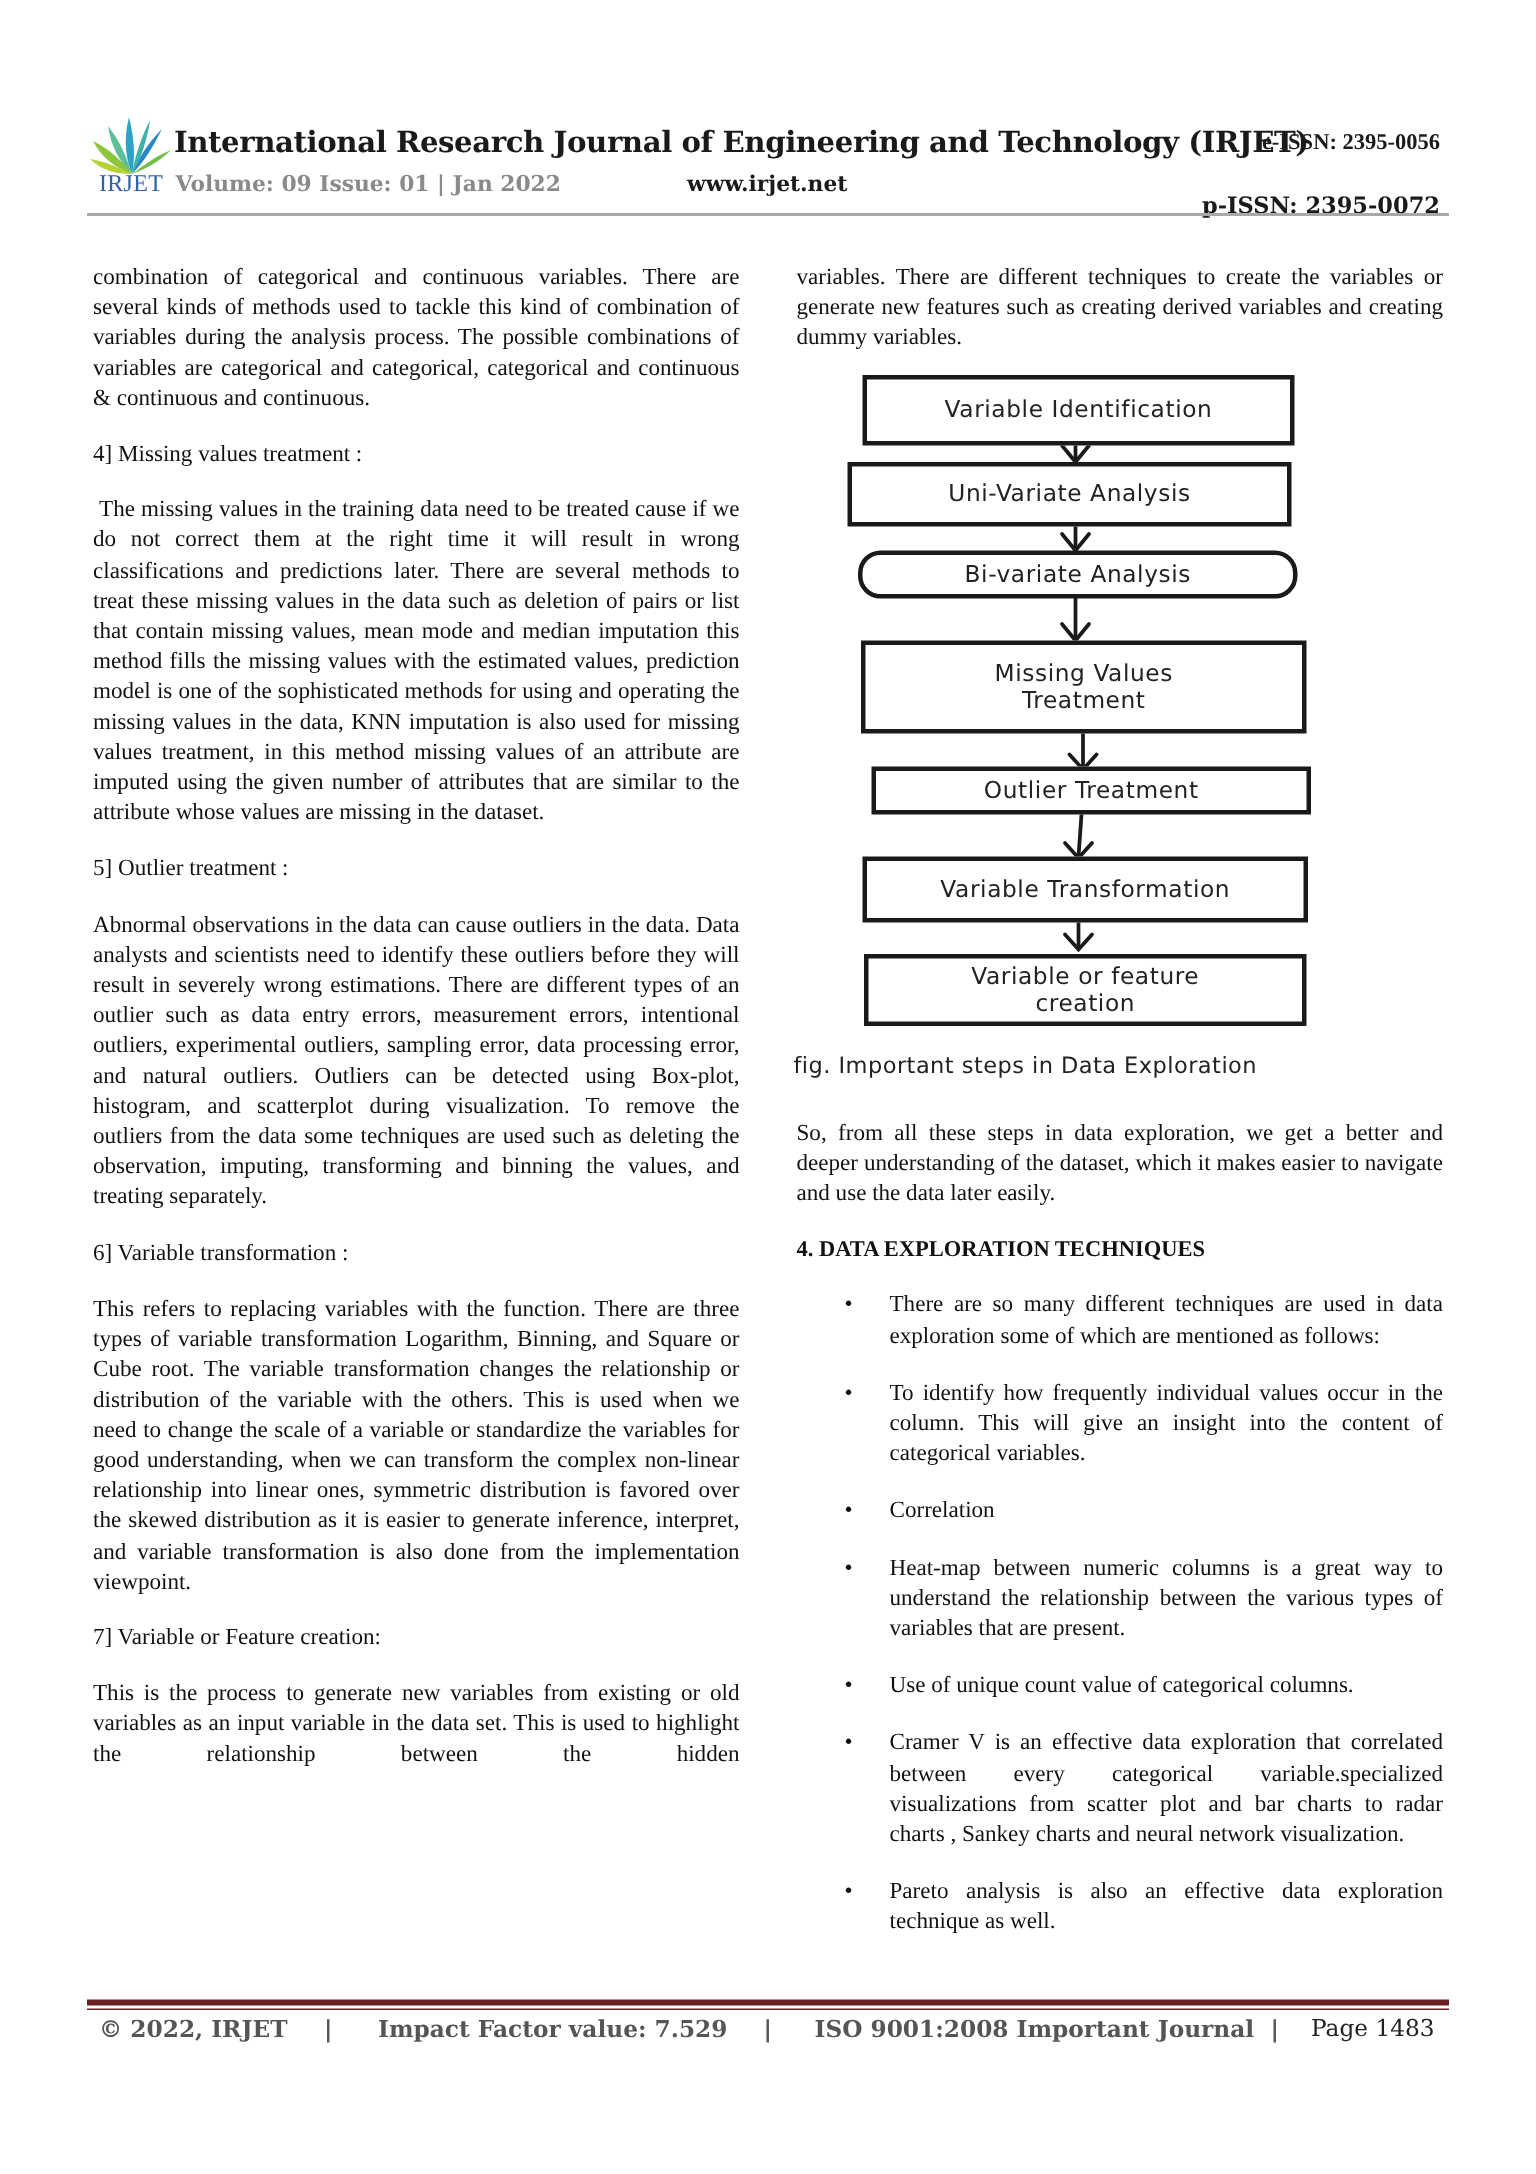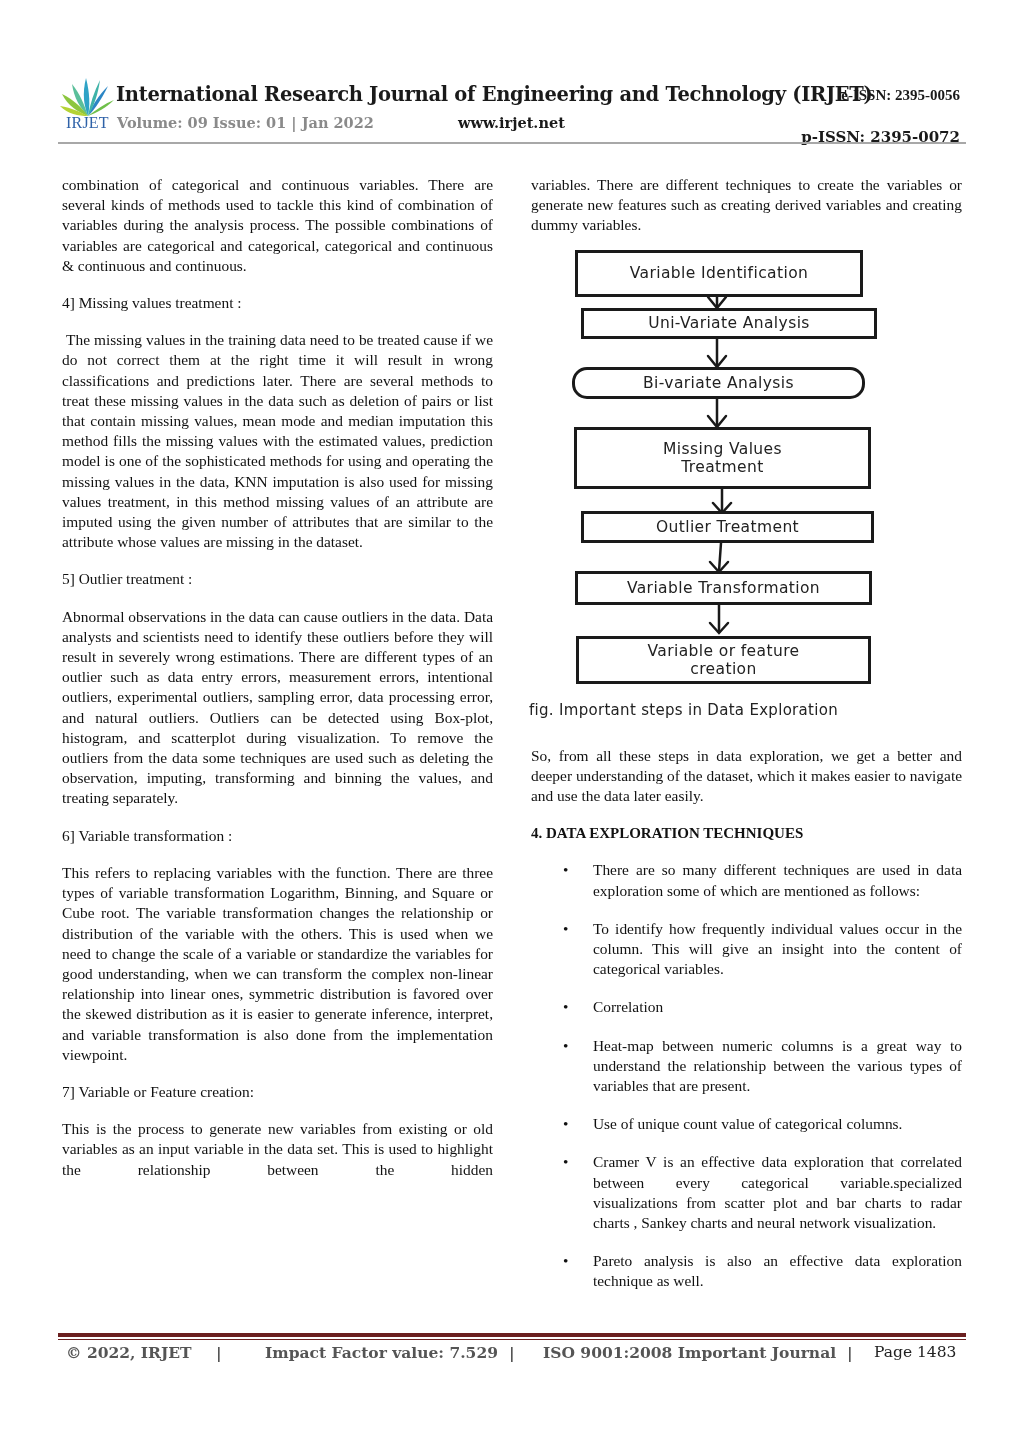--- a/index.html
+++ b/index.html
@@ -118,32 +118,32 @@
           </g>
         <g>
             <line x1="188" y1="354" x2="188" y2="382"></line>
             <polyline points="179,373 188,383 197,373"></polyline>
           </g>
       </g>
     </svg>
     <div class="flow-box" style="left:44px; top:0px; width:288px; height:47px;">
         <span>Variable Identification</span>
       </div>
-    <div class="flow-box" style="left:50px; top:58px; width:296px; height:31px;">
+    <div class="flow-box" style="left:34px; top:58px; width:296px; height:43px;">
         <span>Uni-Variate Analysis</span>
       </div>
     <div class="flow-box" style="left:41px; top:117px; width:293px; height:32px;border-radius:15px;">
         <span>Bi-variate Analysis</span>
       </div>
     <div class="flow-box" style="left:43px; top:177px; width:297px; height:62px; white-space: pre-line;"><span>Missing Values
 Treatment</span></div>
     <div class="flow-box" style="left:50px; top:261px; width:293px; height:32px;">
         <span>Outlier Treatment</span>
       </div>
-    <div class="flow-box" style="left:44px; top:321px; width:297px; height:34px;">
+    <div class="flow-box" style="left:44px; top:321px; width:297px; height:44px;">
         <span>Variable Transformation</span>
       </div>
     <div class="flow-box" style="left:45px; top:386px; width:295px; height:48px; white-space: pre-line;"><span>Variable or feature
 creation</span></div>
     <div class="fig-caption">fig. Important steps in Data Exploration</div>
   </div>
 
   <p style="margin-top: 11px;">So, from all these steps in data exploration, we get a better and deeper understanding of the dataset, which it makes easier to navigate and use the data later easily.</p>
   <div class="gap-s"></div>
   <p class="section-title">4. DATA EXPLORATION TECHNIQUES</p>
@@ -157,18 +157,18 @@
     <li><span class="dot">•</span><span>Cramer V is an effective data exploration that correlated between every categorical variable.specialized visualizations from  scatter plot and bar charts to radar charts , Sankey charts and neural network visualization.</span></li>
     <li><span class="dot">•</span><span>Pareto analysis is also an effective data exploration technique as well.</span></li>
   </ul>
 </div>
 
 <div class="footer-rule-thick"></div>
 <div class="footer-rule-thin"></div>
 <div class="footer">
   <span style="left:0;">© 2022, IRJET</span>
   <span style="left:150px;">|</span>
-  <span style="left:199px;text-align:center;">Impact Factor value: 7.529</span>
+  <span style="left:186px;text-align:center;">Impact Factor value: 7.529</span>
   <span style="left:443px;">|</span>
   <span style="left:477px;">ISO 9001:2008 Important Journal</span>
   <span style="left:781px;">|</span>
   <span class="page" style="left:808px;">Page 1483</span>
 </div>
 
 </body></html>

